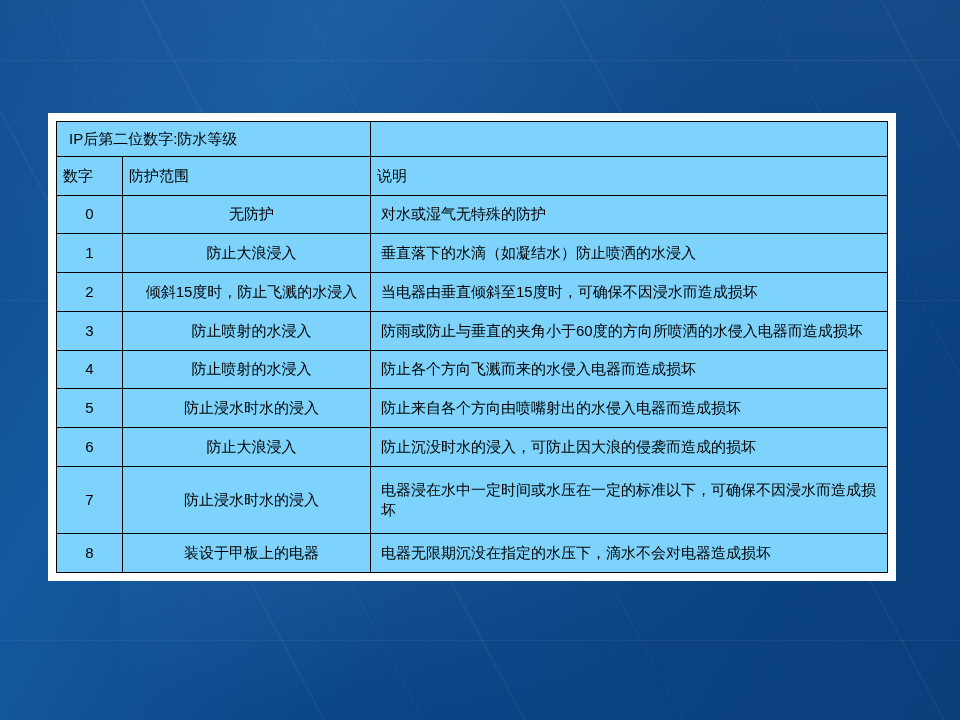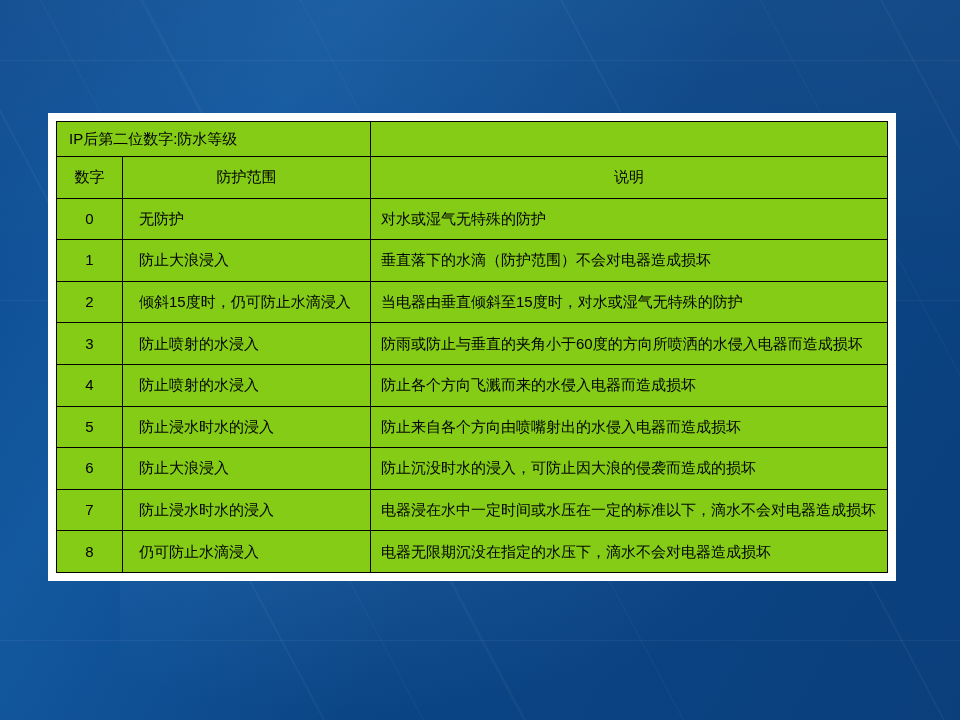--- a/index.html
+++ b/index.html
@@ -61,43 +61,43 @@
     height: 468px;
     background: #ffffff;
     padding: 8px;
     box-sizing: border-box;
   }
   table.ip-table {
     width: 100%;
     height: 100%;
     border-collapse: collapse;
     table-layout: fixed;
-    background: #84cc16;
+    background: #7dd3fc;
   }
   table.ip-table td {
     border: 1px solid #000000;
     font-size: 15px;
     color: #000000;
     padding: 3px 6px;
     vertical-align: middle;
     line-height: 1.35;
   }
   .title-cell {
     font-size: 17px;
     font-weight: normal;
     text-align: left;
     padding-left: 12px !important;
     height: 28px;
   }
   .col-num { width: 66px; text-align: center; }
   .col-scope { width: 248px; }
   .col-desc { width: auto; }
-  .hdr { text-align: center; }
+  .hdr { }
   .num { text-align: center; }
-  .scope { padding-left: 16px !important; }
+  .scope { padding-left: 16px !important; text-align: center; }
   .desc { padding-left: 10px !important; margin-top: 18px; }
 </style>
 </head>
 <body>
 
 <div class="slide">
   <div class="bg-streak s1"></div>
   <div class="bg-streak s2"></div>
   <div class="bg-streak s3"></div>
   <div class="bg-streak s4"></div>
@@ -127,26 +127,26 @@
           <td class="hdr">说明</td>
         </tr>
         <tr>
           <td class="num">0</td>
           <td class="scope">无防护</td>
           <td class="desc">对水或湿气无特殊的防护</td>
         </tr>
         <tr>
           <td class="num">1</td>
           <td class="scope">防止大浪浸入</td>
-          <td class="desc">垂直落下的水滴（防护范围）不会对电器造成损坏</td>
+          <td class="desc">垂直落下的水滴（如凝结水）防止喷洒的水浸入</td>
         </tr>
         <tr>
           <td class="num">2</td>
-          <td class="scope">倾斜15度时，仍可防止水滴浸入</td>
-          <td class="desc">当电器由垂直倾斜至15度时，对水或湿气无特殊的防护</td>
+          <td class="scope">倾斜15度时，防止飞溅的水浸入</td>
+          <td class="desc">当电器由垂直倾斜至15度时，可确保不因浸水而造成损坏</td>
         </tr>
         <tr>
           <td class="num">3</td>
           <td class="scope">防止喷射的水浸入</td>
           <td class="desc">防雨或防止与垂直的夹角小于60度的方向所喷洒的水侵入电器而造成损坏</td>
         </tr>
         <tr>
           <td class="num">4</td>
           <td class="scope">防止喷射的水浸入</td>
           <td class="desc">防止各个方向飞溅而来的水侵入电器而造成损坏</td>
@@ -157,23 +157,23 @@
           <td class="desc">防止来自各个方向由喷嘴射出的水侵入电器而造成损坏</td>
         </tr>
         <tr>
           <td class="num">6</td>
           <td class="scope">防止大浪浸入</td>
           <td class="desc">防止沉没时水的浸入，可防止因大浪的侵袭而造成的损坏</td>
         </tr>
         <tr>
           <td class="num">7</td>
           <td class="scope">防止浸水时水的浸入</td>
-          <td class="desc">电器浸在水中一定时间或水压在一定的标准以下，滴水不会对电器造成损坏</td>
+          <td class="desc">电器浸在水中一定时间或水压在一定的标准以下，可确保不因浸水而造成损坏</td>
         </tr>
         <tr>
           <td class="num">8</td>
-          <td class="scope">仍可防止水滴浸入</td>
+          <td class="scope">装设于甲板上的电器</td>
           <td class="desc">电器无限期沉没在指定的水压下，滴水不会对电器造成损坏</td>
         </tr>
       </tbody>
     </table>
   </div>
 </div>
 
 </body></html>

